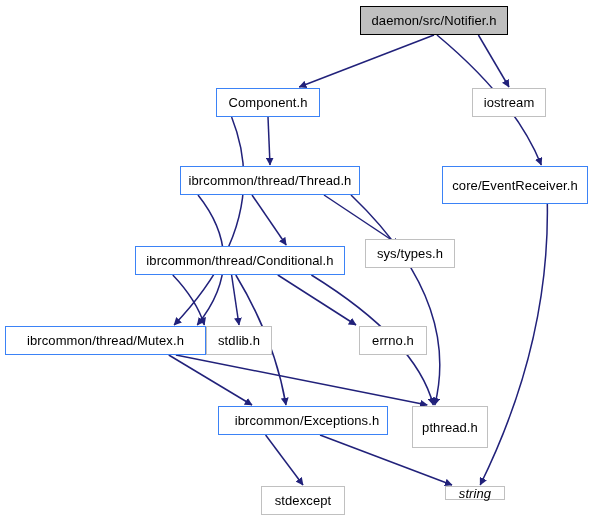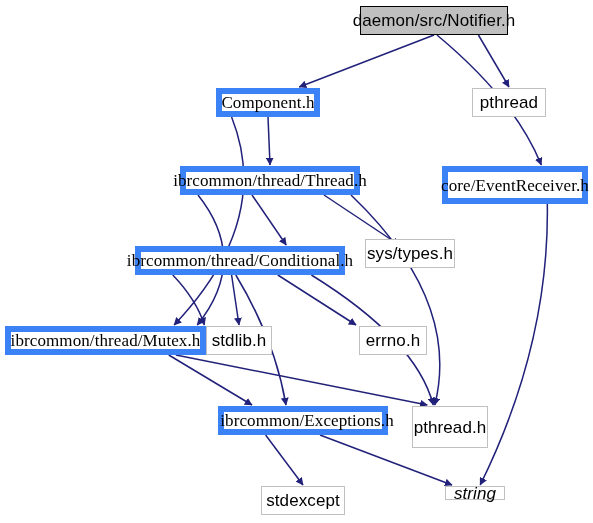--- a/index.html
+++ b/index.html
@@ -25,30 +25,29 @@
     height: 523px;
     pointer-events: none;
   }
   .node {
     position: absolute;
     box-sizing: border-box;
     display: flex;
     align-items: center;
     justify-content: center;
     white-space: nowrap;
-    font-size: 17px;
+    font-size: 13px;
     line-height: 1;
     color: #000000;
     background: #ffffff;
     border: 1px solid #c0c0c0;
     letter-spacing: 0.1px;
   }
   .node.project {
-    border: 6px solid #3b82f6;
-    font-family: Liberation Serif, serif;
+    border: 1px solid #3b82f6;
   }
   .node.root {
     border: 1px solid #000000;
     background: #bfbfbf;
   }
   .node-label {
     display: block;
     padding: 0 2px;
   }
 </style>
@@ -83,21 +82,21 @@
       <path d="M 547.12 195 Q 551.66 340 480.2 485" stroke="#21217a" stroke-width="1.5" fill="none" marker-end="url(#arrowhead)"></path>
     </svg>
   <div id="node-layer">
       <div class="node root" style="left: 360px; top: 6px; width: 148px; height: 29px;">
         <span class="node-label">daemon/src/Notifier.h</span>
       </div>
       <div class="node project" style="left: 216px; top: 88px; width: 104px; height: 29px;">
         <span class="node-label">Component.h</span>
       </div>
       <div class="node system" style="left: 472px; top: 88px; width: 74px; height: 29px;">
-        <span class="node-label">pthread</span>
+        <span class="node-label">iostream</span>
       </div>
       <div class="node project" style="left: 180px; top: 166px; width: 180px; height: 29px;">
         <span class="node-label">ibrcommon/thread/Thread.h</span>
       </div>
       <div class="node project" style="left: 442px; top: 166px; width: 146px; height: 38px;">
         <span class="node-label">core/EventReceiver.h</span>
       </div>
       <div class="node project" style="left: 135px; top: 246px; width: 210px; height: 29px;">
         <span class="node-label">ibrcommon/thread/Conditional.h</span>
       </div>

